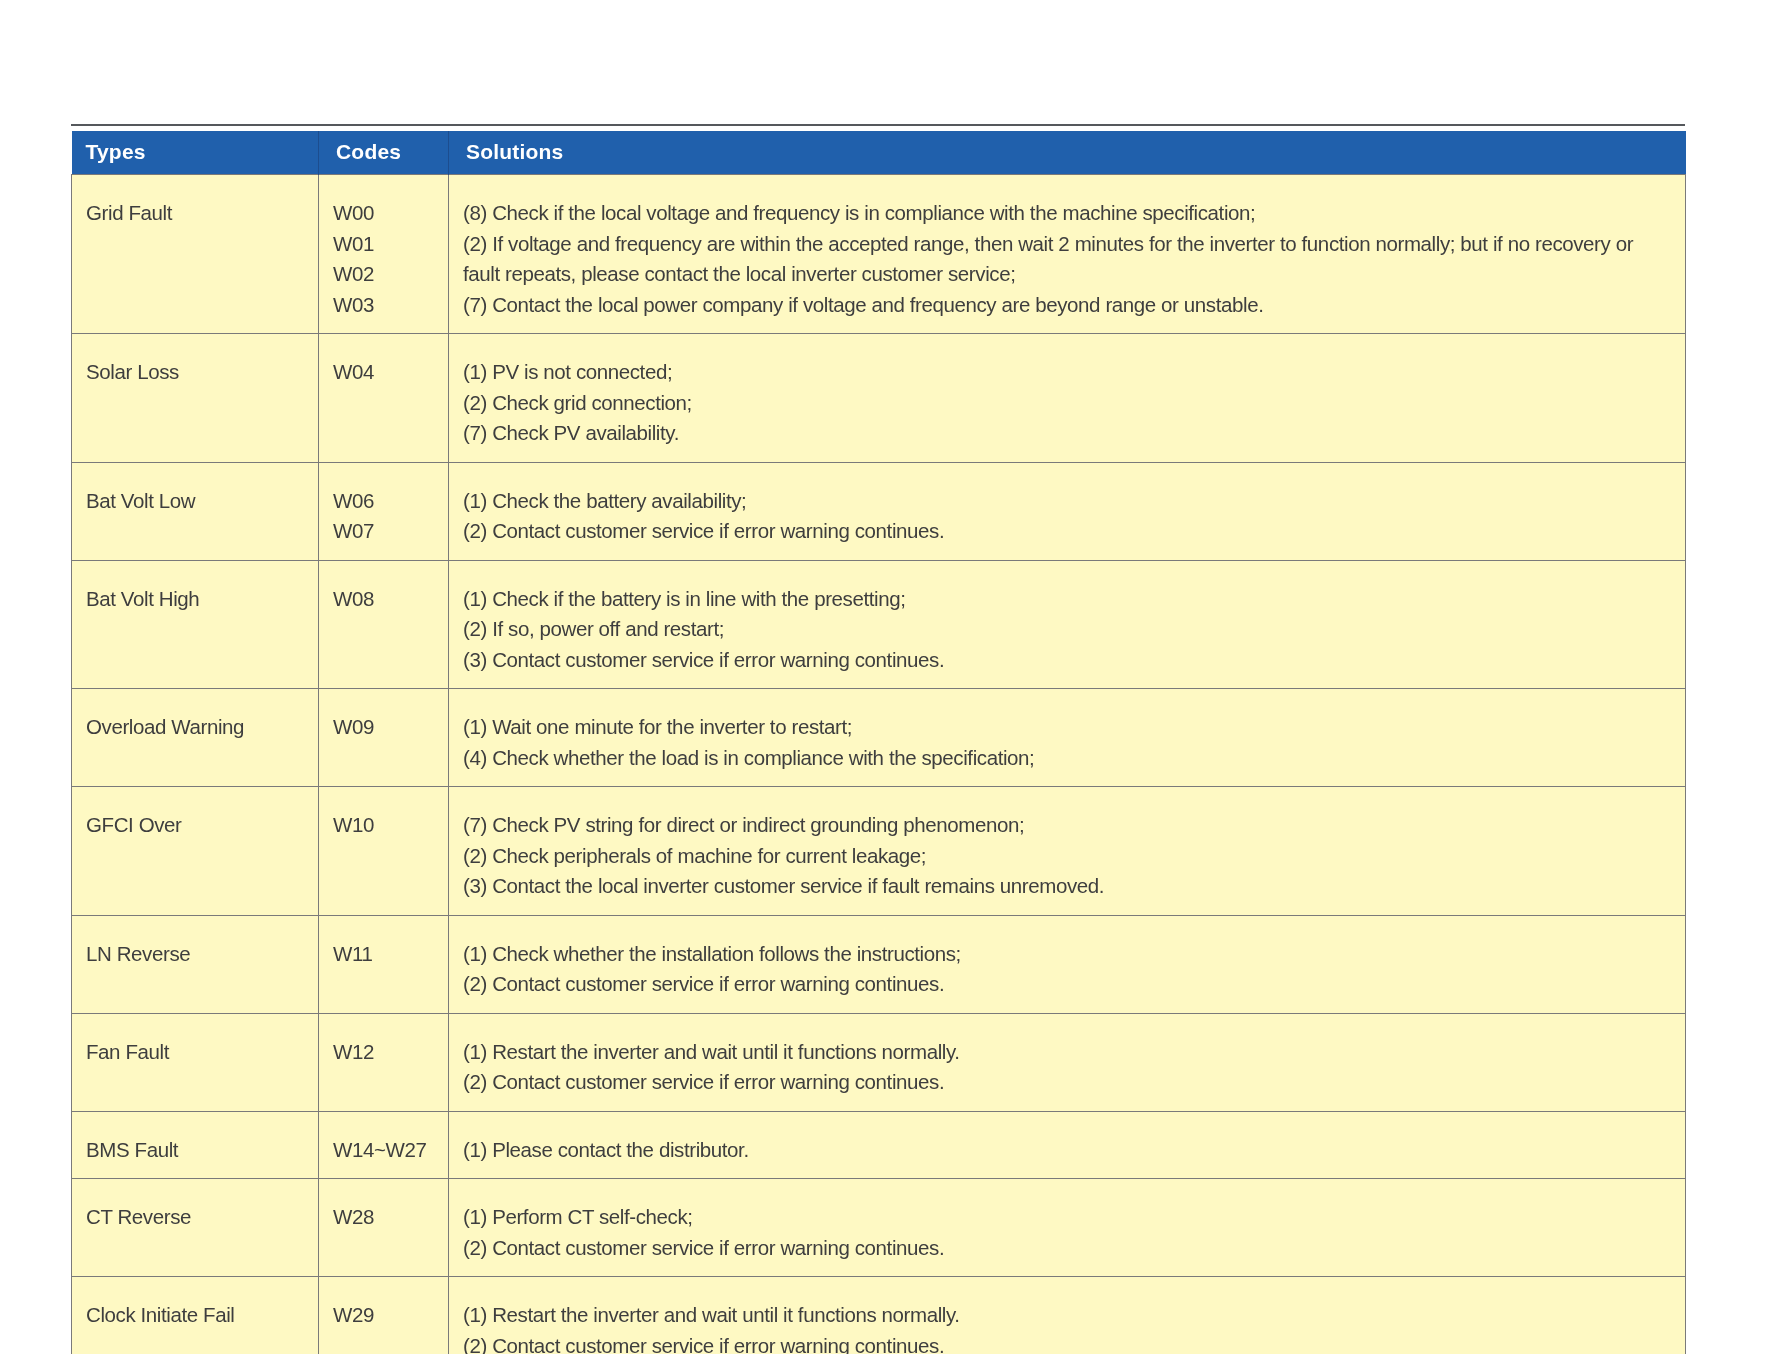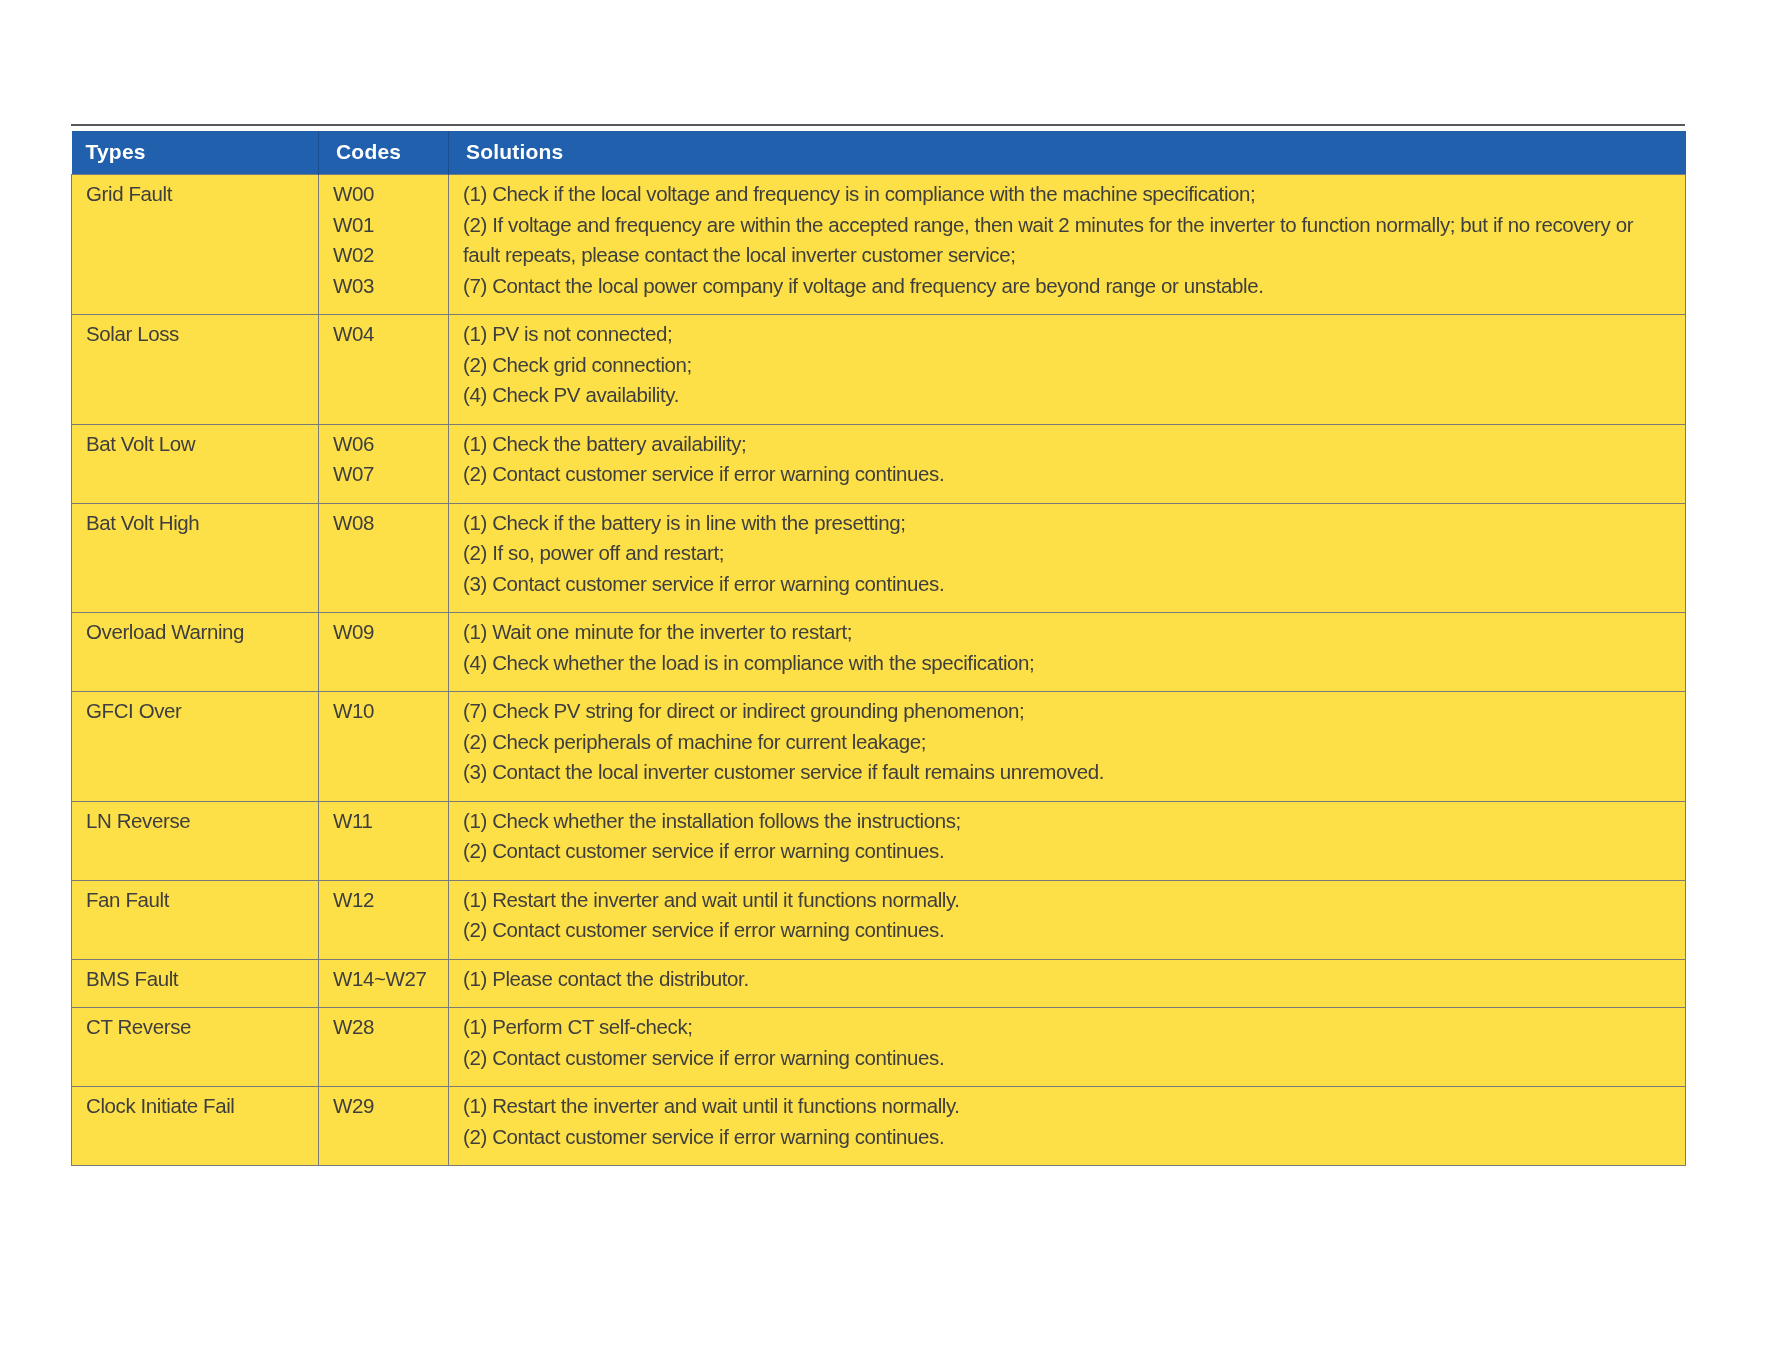--- a/index.html
+++ b/index.html
@@ -47,26 +47,26 @@
     height: 23px;
     vertical-align: middle;
   }
   .fault-table thead th + th {
     border-left: 1px solid #1c4d8f;
     padding-left: 17px;
   }
   .fault-table tbody td {
     border: 1.5px solid var(--grid-color, #7a7a7a);
     vertical-align: top;
-    padding: 4px 14px 13px 14px;
+    padding: 23px 14px 13px 14px;
     font-size: 20.5px;
     line-height: 30.5px;
     letter-spacing: -0.4px;
     color: var(--body-fg, #3e3e3e);
-    background: #fde047;
+    background: #fef9c3;
   }
   .fault-table tbody tr:first-child td {
     border-top: 1.5px solid var(--grid-color, #7a7a7a);
   }
   .cell-line {
     white-space: normal;
   }
 </style>
 </head>
 <body>
@@ -90,35 +90,35 @@
       <tbody id="rows-body">
   <tr>
     <td class="col-type">Grid Fault</td>
     <td class="col-codes">
               <div class="cell-line">W00</div>
               <div class="cell-line">W01</div>
               <div class="cell-line">W02</div>
               <div class="cell-line">W03</div>
             </td>
     <td class="col-solutions">
-              <div class="cell-line">(1) Check if the local voltage and frequency is in compliance with the machine specification;</div>
+              <div class="cell-line">(8) Check if the local voltage and frequency is in compliance with the machine specification;</div>
               <div class="cell-line">(2) If voltage and frequency are within the accepted range, then wait 2 minutes for the inverter to function normally; but if no recovery or fault repeats, please contact the local inverter customer service;</div>
               <div class="cell-line">(7) Contact the local power company if voltage and frequency are beyond range or unstable.</div>
             </td>
   </tr>
 
   <tr>
     <td class="col-type">Solar Loss</td>
     <td class="col-codes">
               <div class="cell-line">W04</div>
             </td>
     <td class="col-solutions">
               <div class="cell-line">(1) PV is not connected;</div>
               <div class="cell-line">(2) Check grid connection;</div>
-              <div class="cell-line">(4) Check PV availability.</div>
+              <div class="cell-line">(7) Check PV availability.</div>
             </td>
   </tr>
 
 
   <tr>
     <td class="col-type">Bat Volt Low</td>
     <td class="col-codes">
               <div class="cell-line">W06</div>
               <div class="cell-line">W07</div>
             </td>

